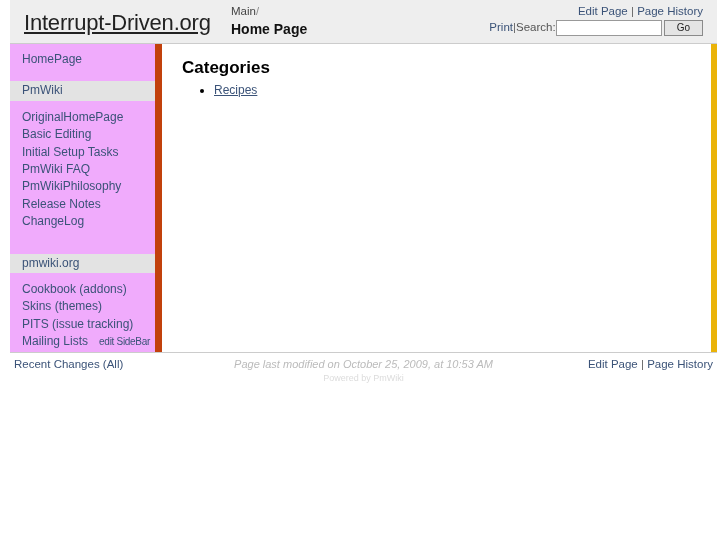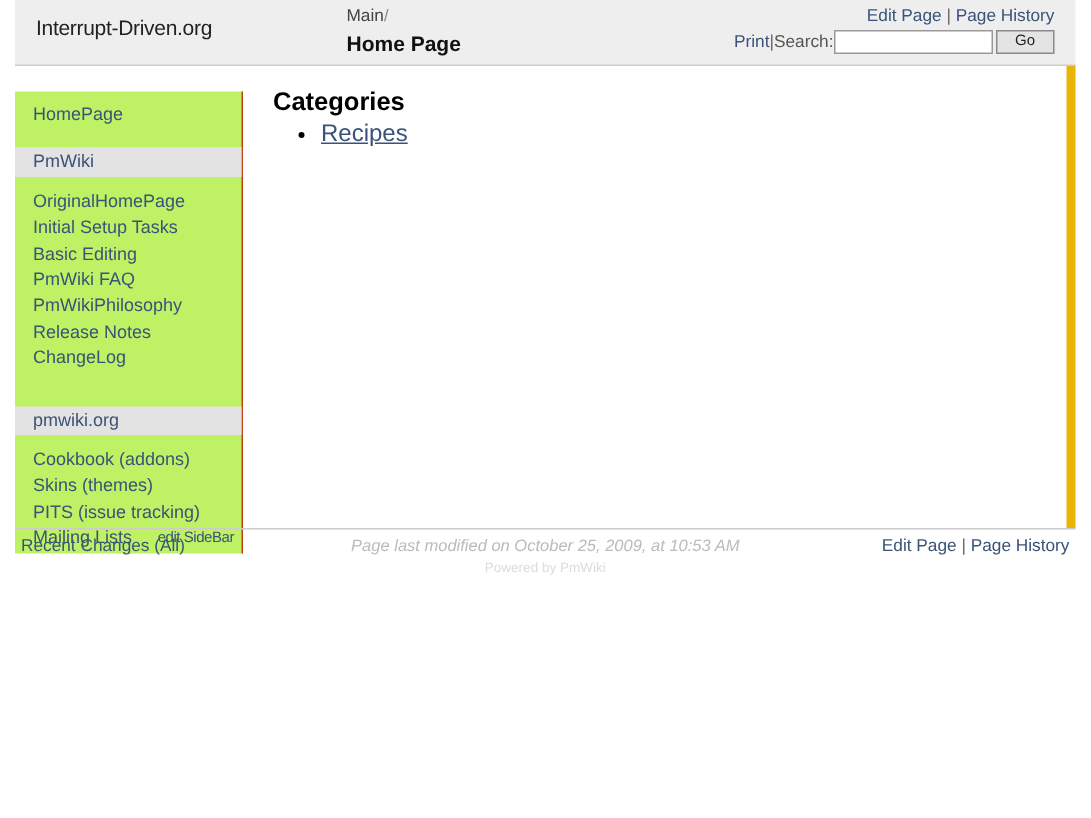--- a/index.html
+++ b/index.html
@@ -29,25 +29,26 @@
     position: relative;
     height: 44px;
     background: #eeeeee;
     border-bottom: 1px solid #cccccc;
     box-sizing: border-box;
   }
   #site-title {
     position: absolute;
     left: 14px;
     top: 10px;
-    font-size: 14px;
+    font-size: 22px;
     font-weight: normal;
     color: #222222;
     letter-spacing: -0.2px;
     white-space: nowrap;
+    text-decoration: underline;
   }
   #breadcrumb-block {
     position: absolute;
     left: 221px;
     top: 4px;
     line-height: 1.25;
   }
   #breadcrumb-group {
     font-size: 11.5px;
     color: #555555;
@@ -117,25 +118,24 @@
   #body-wrap {
     position: relative;
     height: 308px;
   }
   #sidebar {
     position: absolute;
     left: 0;
     top: 0;
     width: 152px;
     height: 308px;
-    background: #bef264;
-    border-right: 1px solid #c2410c;
+    background: #f0abfc;
+    border-right: 7px solid #c2410c;
     box-sizing: border-box;
     padding: 0;
-    margin-top: 17px;
   }
   .sb-link {
     display: block;
     padding: 1px 0 1px 12px;
     font-size: 12px;
     color: #3b5378;
     text-decoration: none;
     line-height: 15.4px;
     white-space: nowrap;
   }
@@ -178,21 +178,21 @@
     font-size: 17px;
     font-weight: bold;
     color: #000000;
   }
   #content-list {
     margin: 4px 0 0 0;
     padding-left: 32px;
     list-style: disc;
   }
   #content-list li {
-    font-size: 16px;
+    font-size: 12px;
     line-height: 16px;
     margin: 0;
   }
   #content-list li a {
     color: #3b5378;
     text-decoration: underline;
   }
 
   
   #footer {
@@ -280,22 +280,22 @@
 
       <a class="sb-link" href="#">HomePage</a>
 
       <div class="sb-gap-md"></div>
 
       <a class="sb-heading" href="#">PmWiki</a>
 
       <div class="sb-gap-sm"></div>
 
       <a class="sb-link" href="#">OriginalHomePage</a>
+      <a class="sb-link" href="#">Basic Editing</a>
       <a class="sb-link" href="#">Initial Setup Tasks</a>
-      <a class="sb-link" href="#">Basic Editing</a>
       <a class="sb-link" href="#">PmWiki FAQ</a>
       <a class="sb-link" href="#">PmWikiPhilosophy</a>
       <a class="sb-link" href="#">Release Notes</a>
       <a class="sb-link" href="#">ChangeLog</a>
 
       <div class="sb-gap-md"></div>
       <div style="height:10px"></div>
 
       <a class="sb-heading" href="#">pmwiki.org</a>
 

